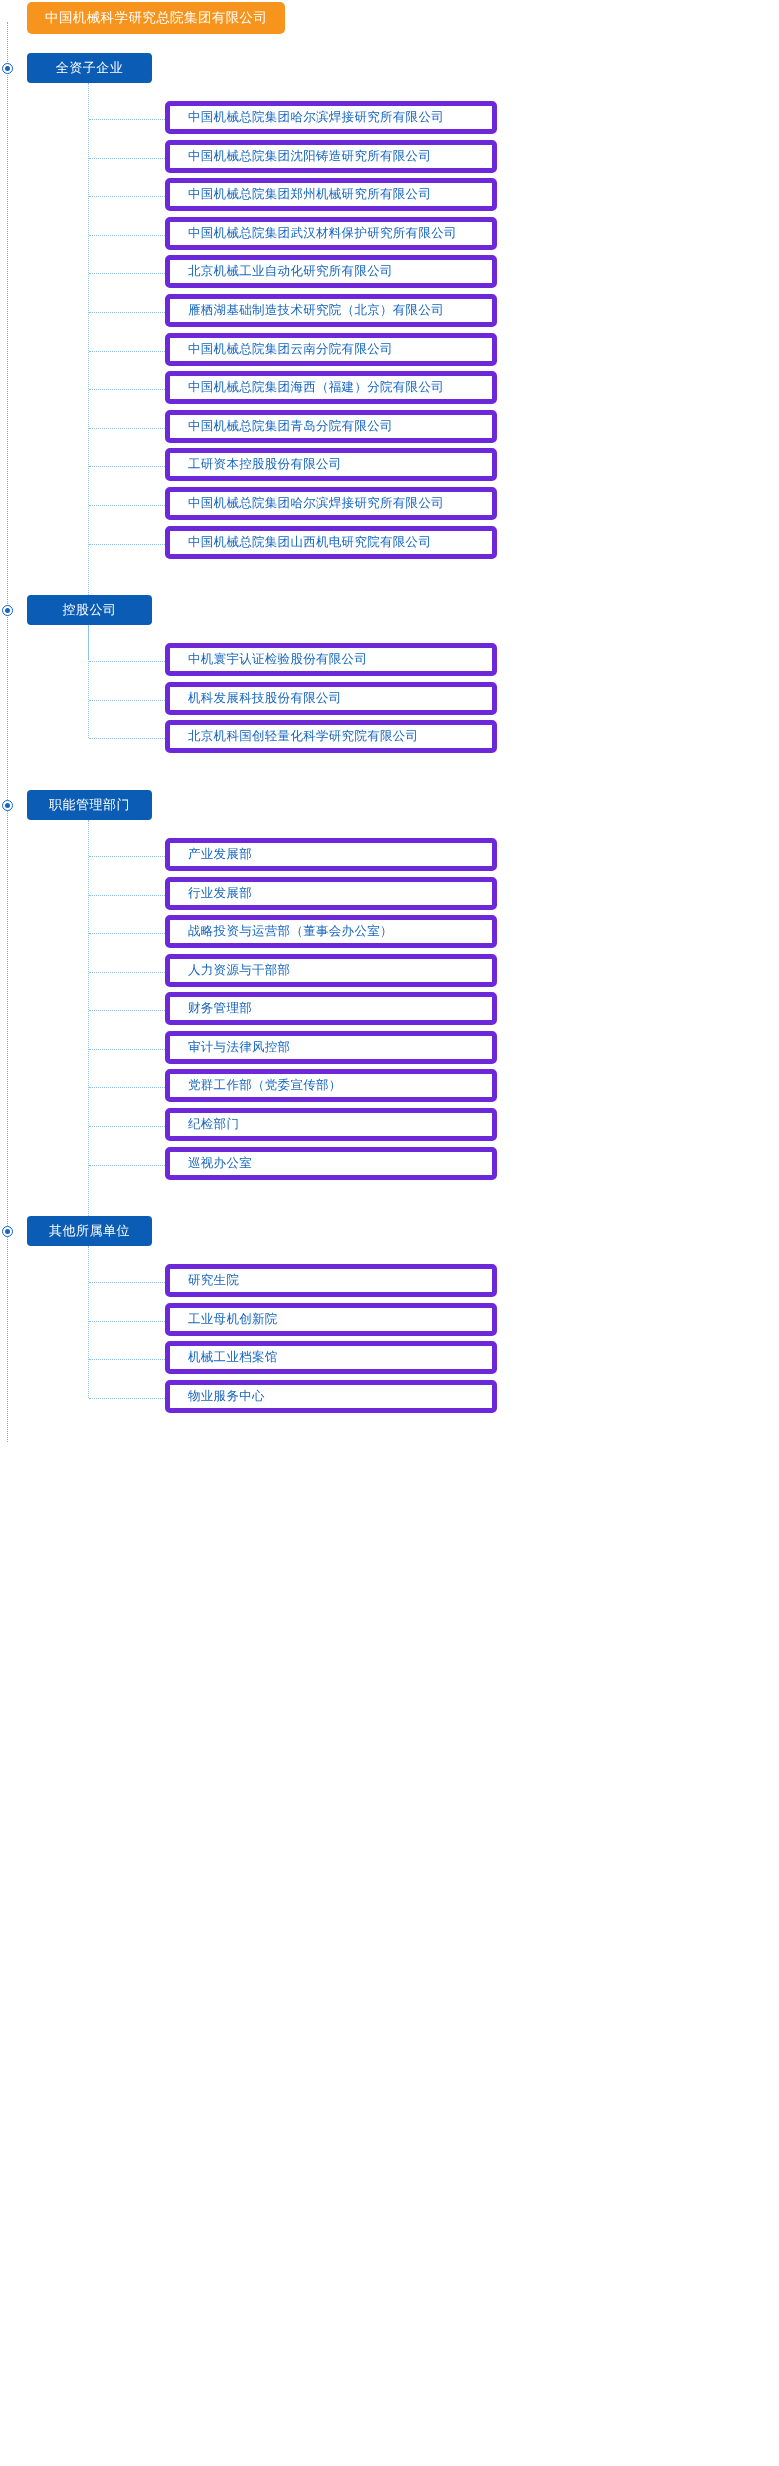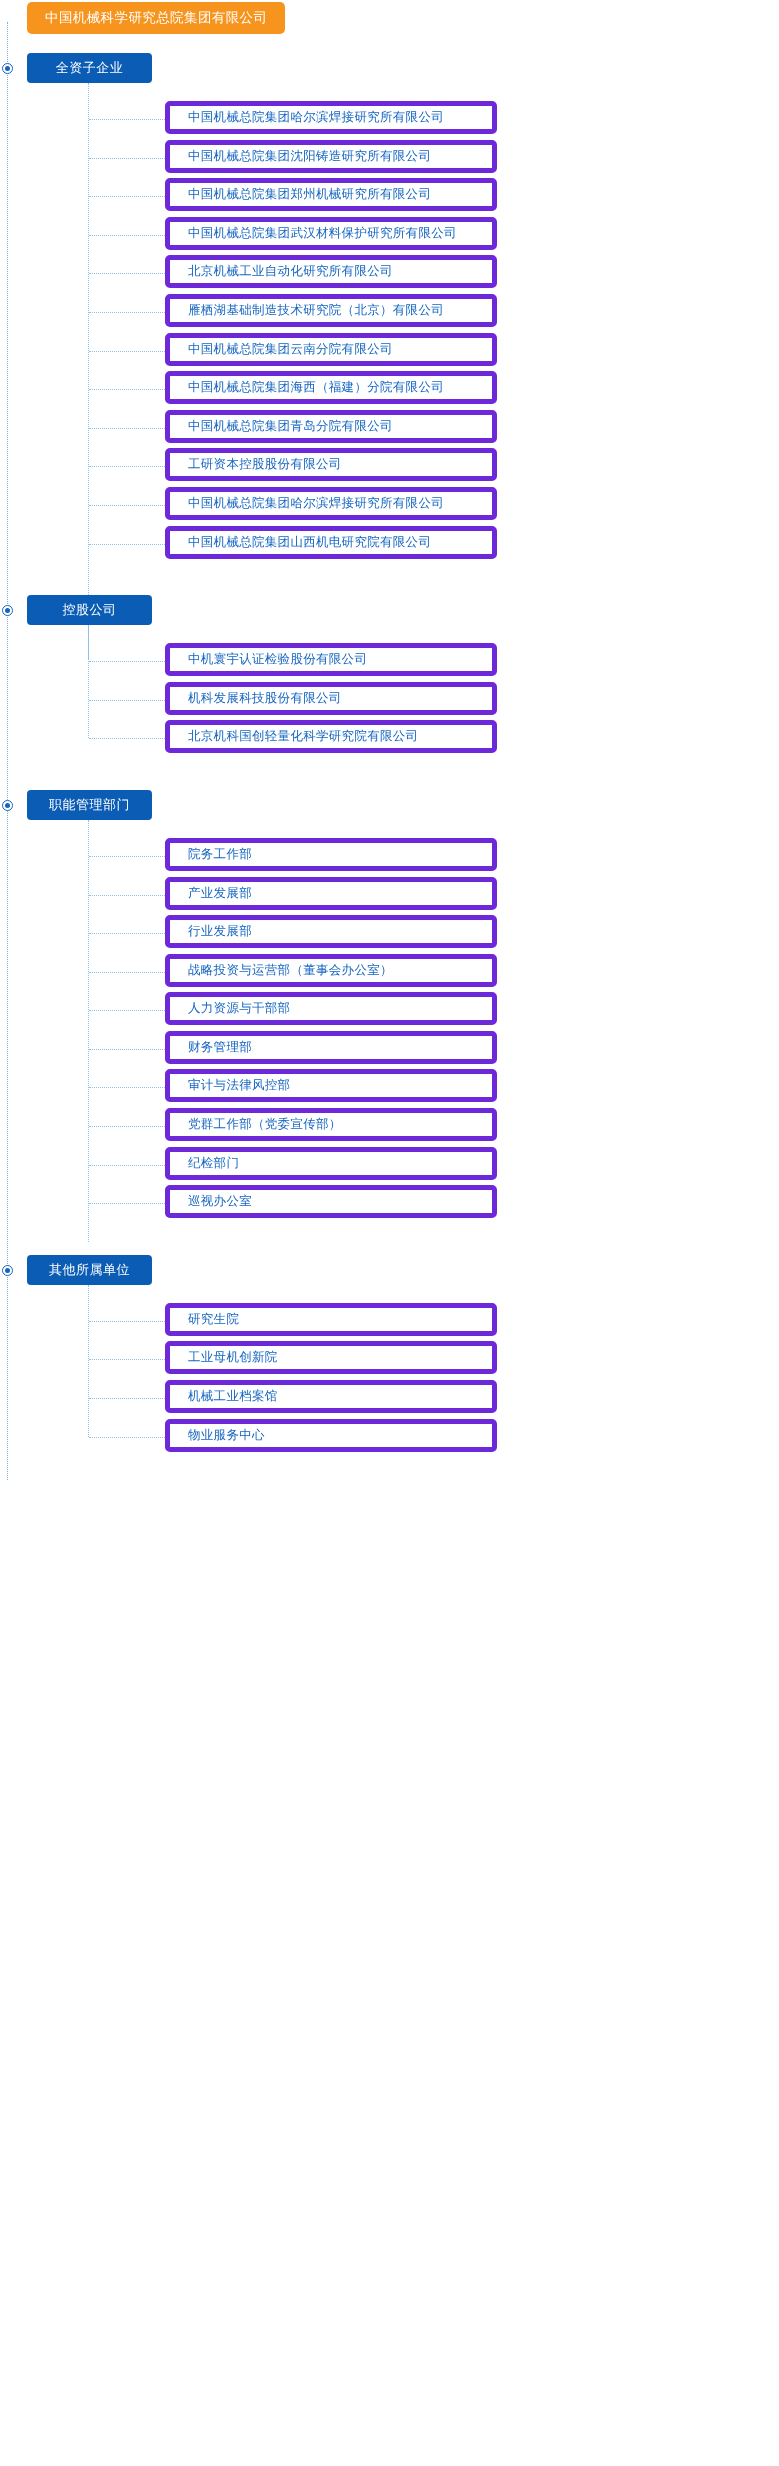--- a/index.html
+++ b/index.html
@@ -232,23 +232,20 @@
         <div class="gap-sm"></div>
       </div>
       <div class="group">
         <div class="group-header-row">
           <div class="spine-dot"></div>
           <div class="group-title">职能管理部门</div>
         </div>
         <div class="children">
           <div class="branch" style="height: 422px;"></div>
           <div class="item-row">
-            <div class="item-box">院务工作部</div>
-          </div>
-          <div class="item-row">
             <div class="item-box">产业发展部</div>
           </div>
           <div class="item-row">
             <div class="item-box">行业发展部</div>
           </div>
           <div class="item-row">
             <div class="item-box">战略投资与运营部（董事会办公室）</div>
           </div>
           <div class="item-row">
             <div class="item-box">人力资源与干部部</div>

